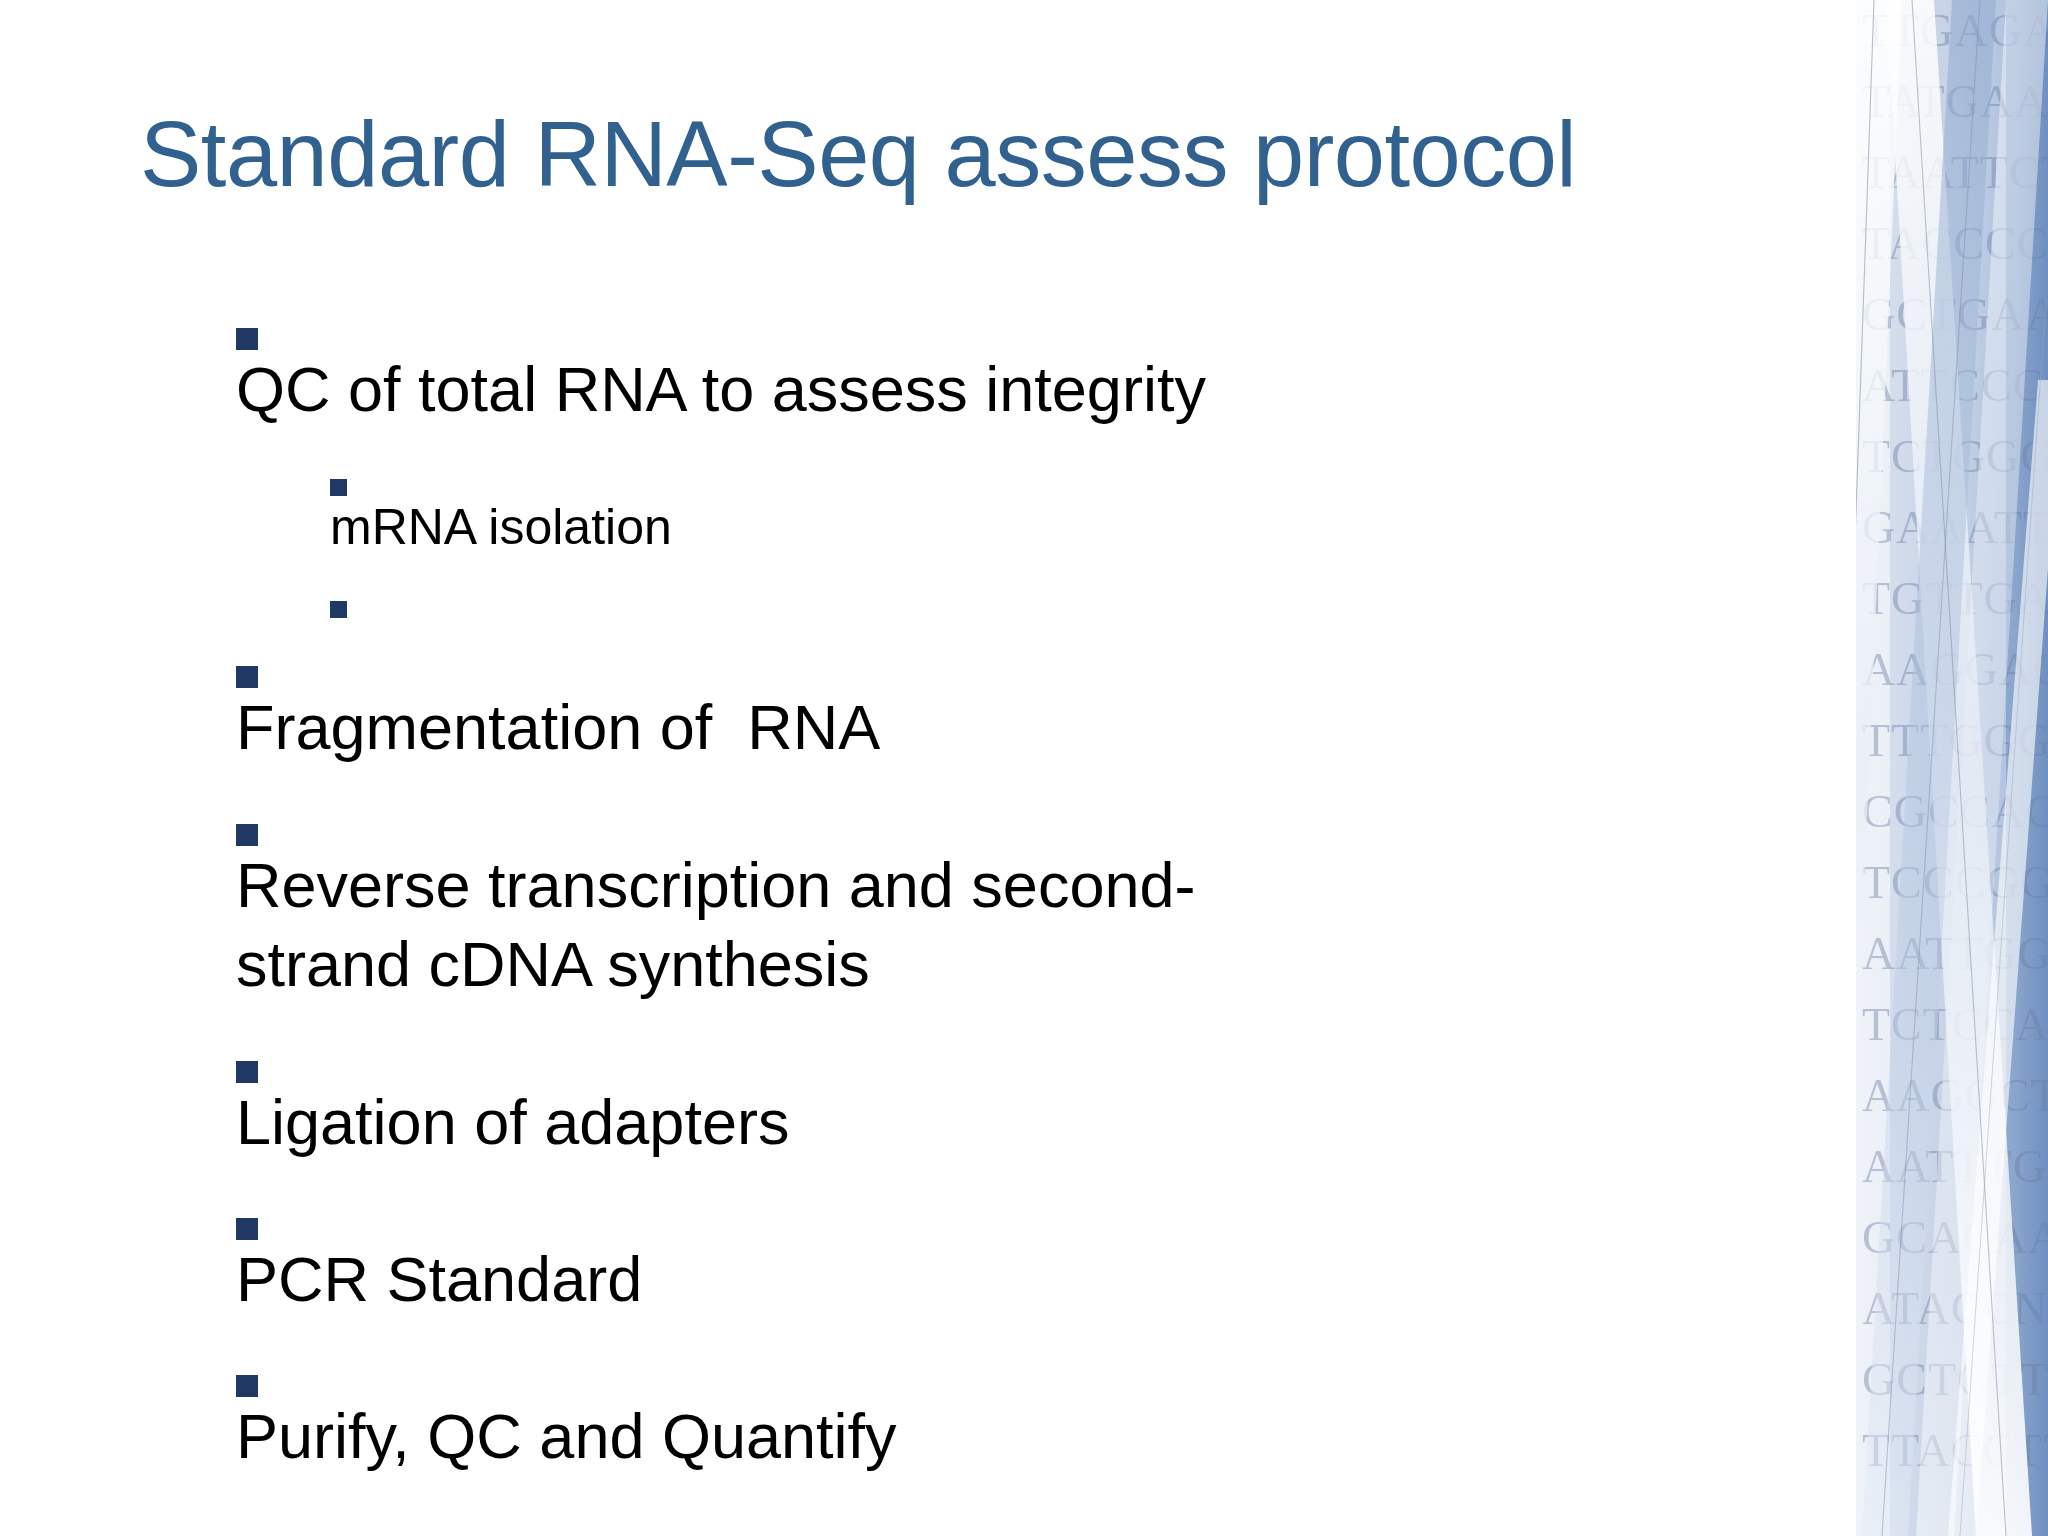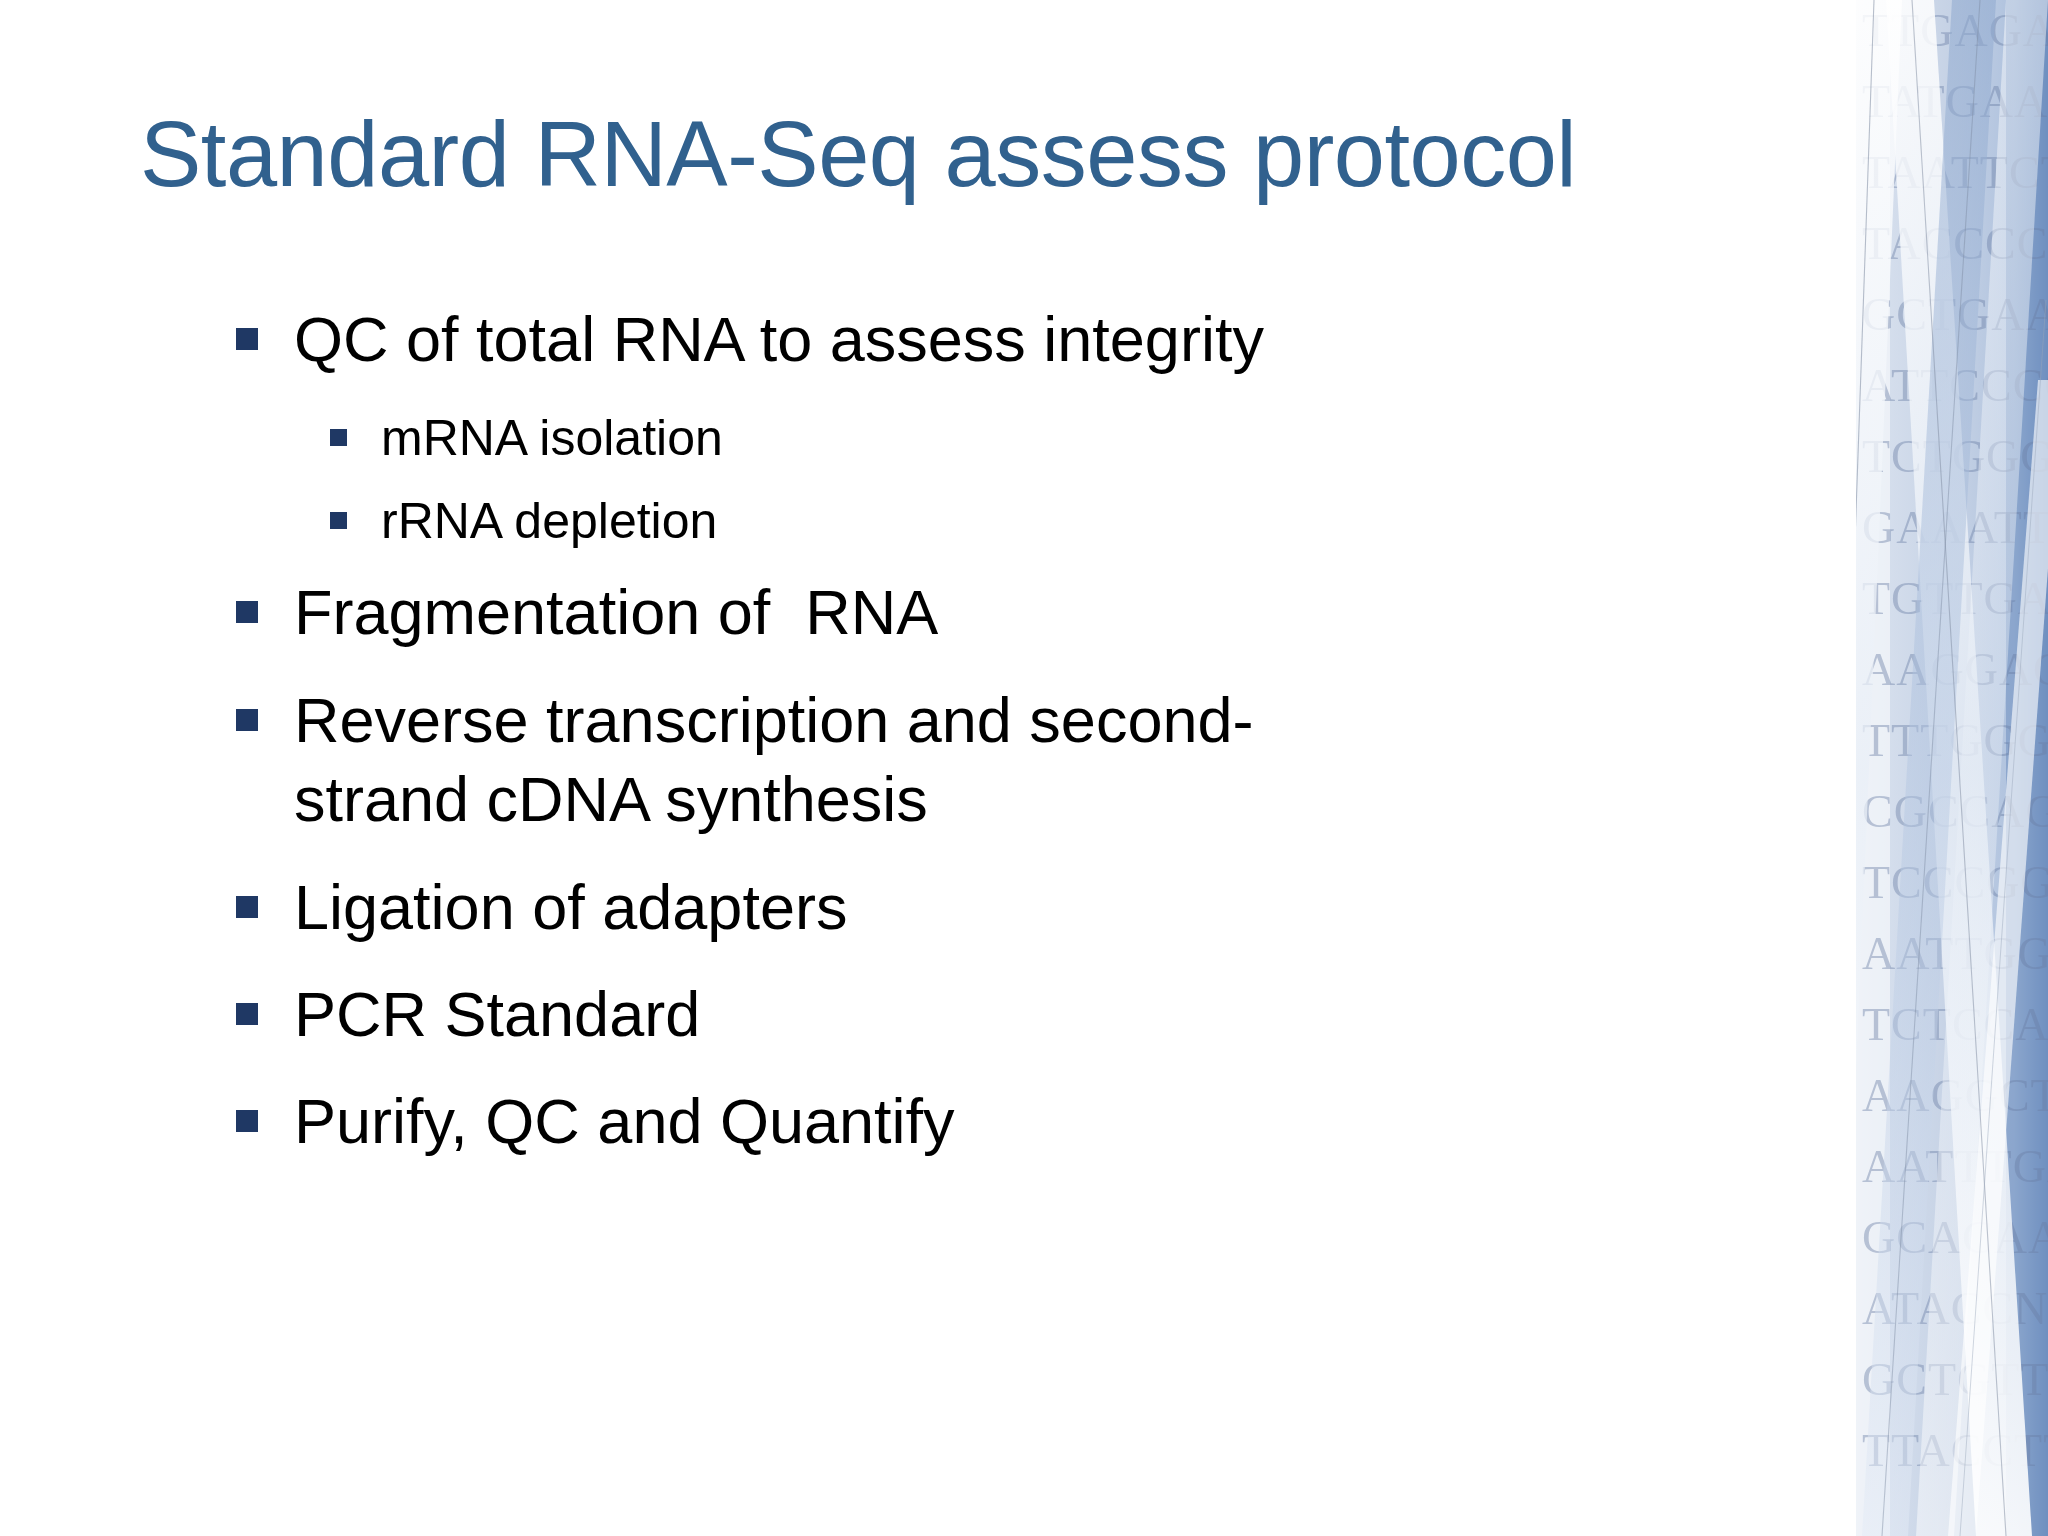--- a/index.html
+++ b/index.html
@@ -47,20 +47,21 @@
     position: absolute;
     left: 236px;
     top: 300px;
     width: 1400px;
   }
 
   .bullet-row {
     display: flex;
     align-items: flex-start;
     color: #000000;
+    flex-direction: column;
   }
 
   .bullet-row.level-1 {
     margin-bottom: 28px;
   }
   .bullet-row.level-2 {
     margin-bottom: 20px;
     padding-left: 94px;
   }
 
@@ -137,21 +138,20 @@
     </div>
 
 
     <div class="bullet-row level-2">
       <span class="bullet-marker"></span>
       <span class="bullet-text">mRNA isolation</span>
     </div>
 
     <div class="bullet-row level-2">
       <span class="bullet-marker"></span>
-      <span class="bullet-text">rRNA depletion</span>
     </div>
 
     <div class="bullet-row level-1">
       <span class="bullet-marker"></span>
       <span class="bullet-text">Fragmentation of  RNA</span>
     </div>
 
     <div class="bullet-row level-1">
       <span class="bullet-marker"></span>
       <span class="bullet-text">Reverse transcription and second-strand cDNA synthesis</span>

